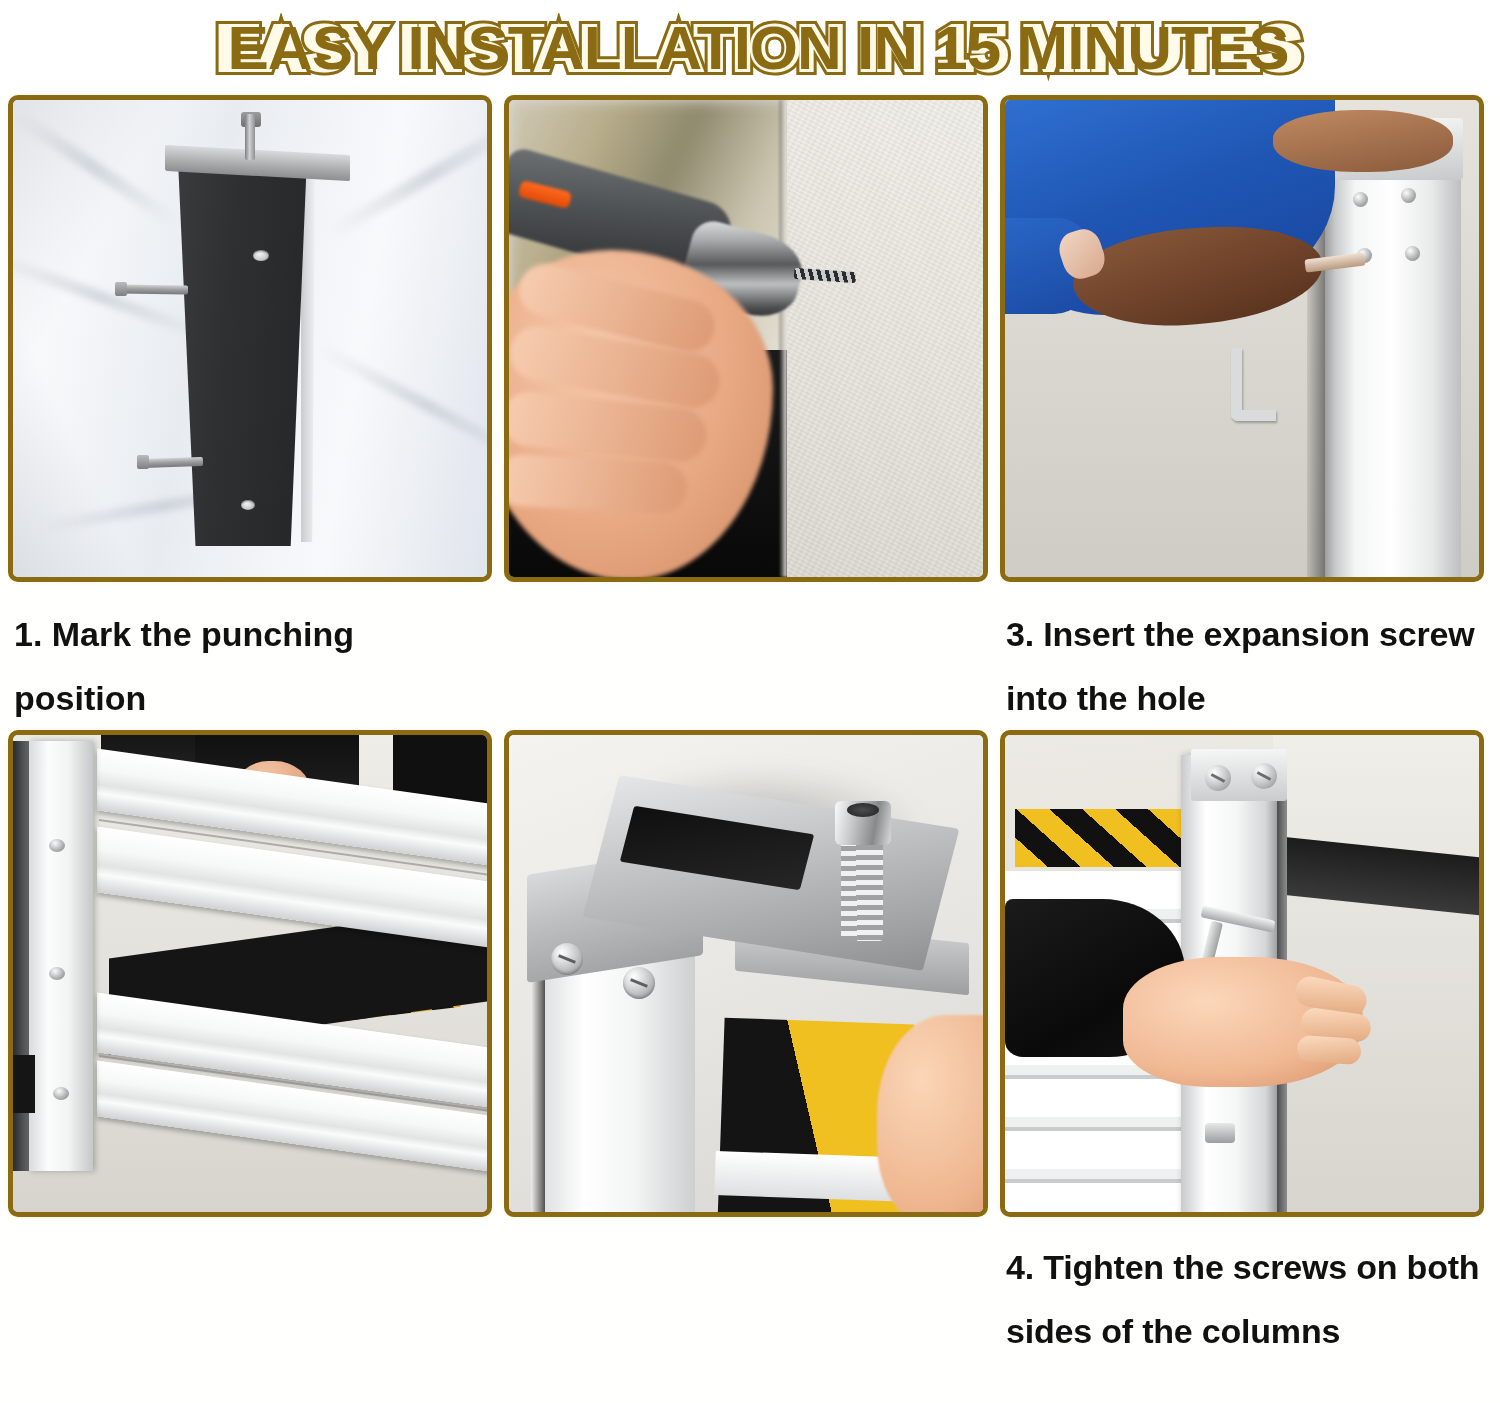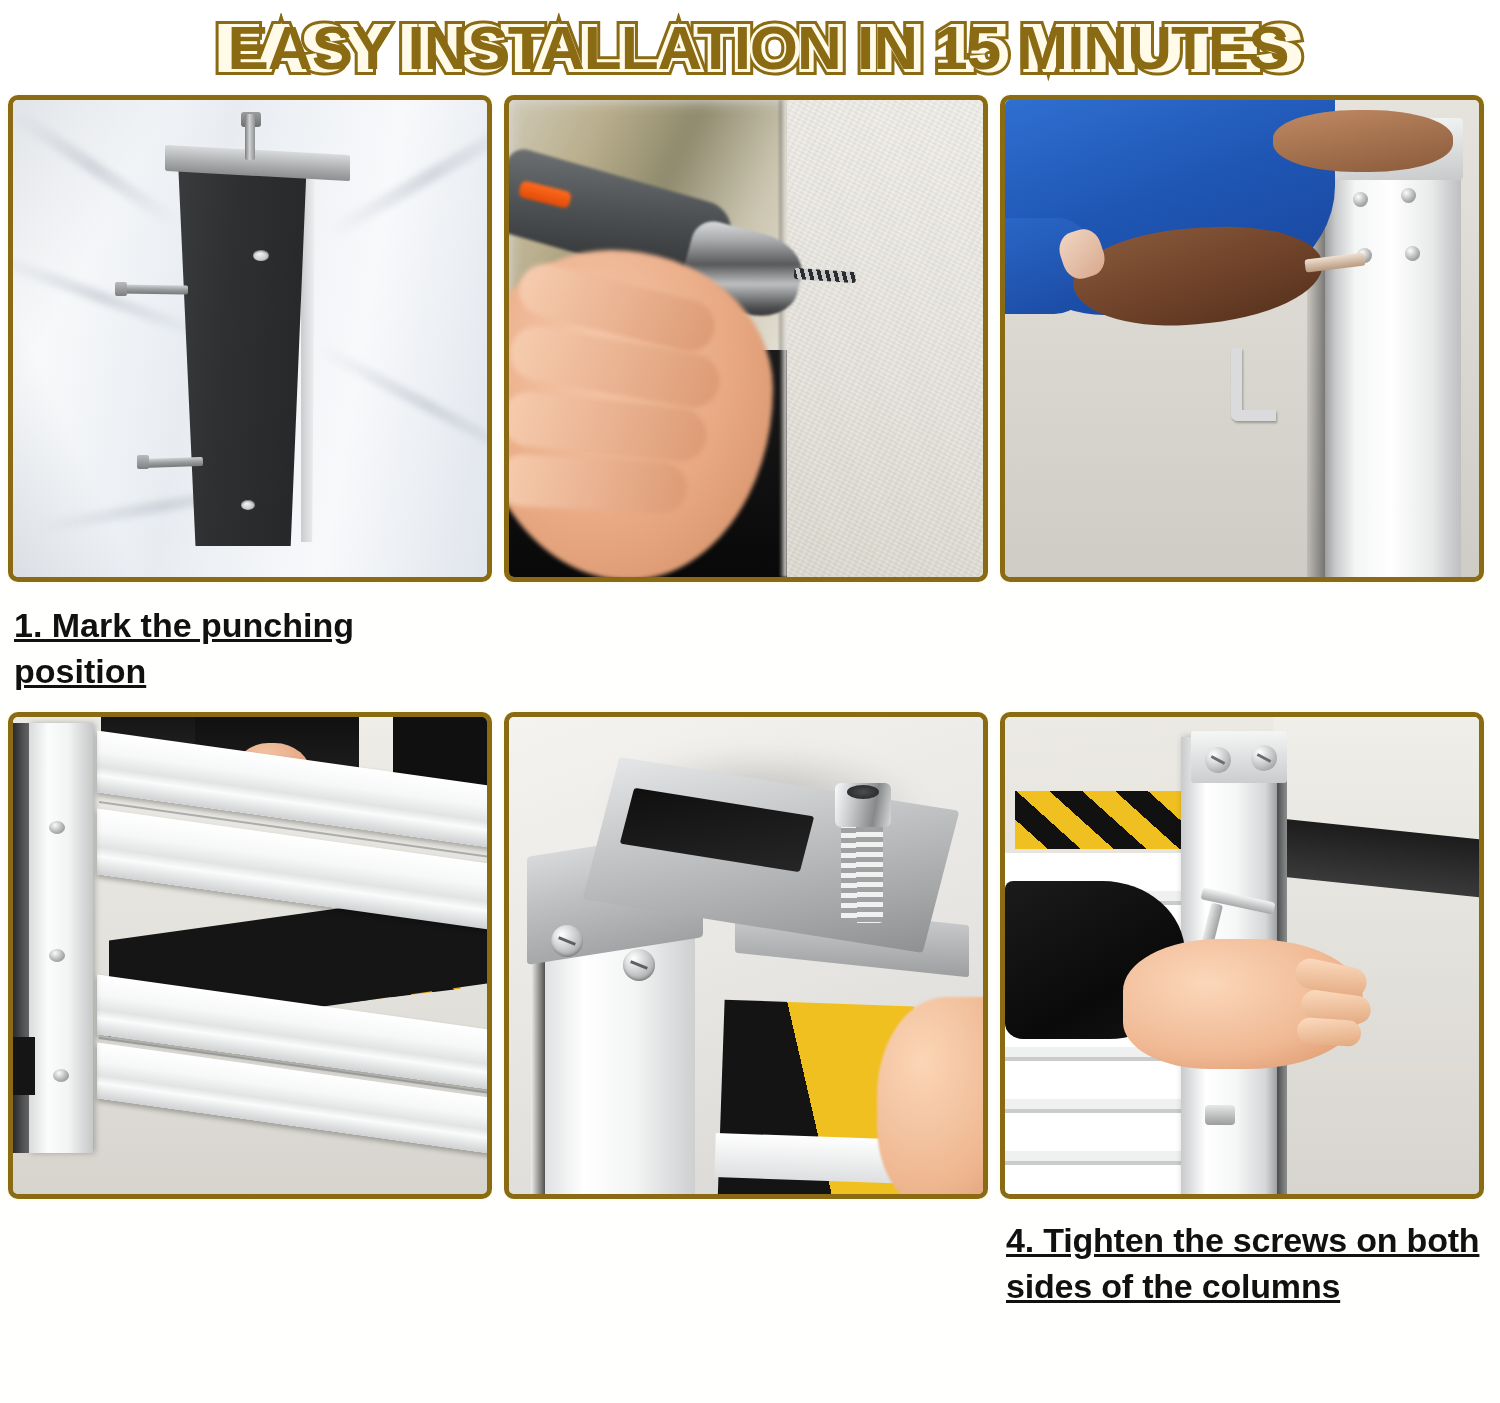--- a/index.html
+++ b/index.html
@@ -94,27 +94,26 @@
   .photo {
     position: absolute;
     inset: 0;
     overflow: hidden;
   }
 
   .caption {
     font-family: "Liberation Sans", sans-serif;
     font-weight: bold;
     font-size: 34px;
-    line-height: 46px;
+    line-height: 64px;
     color: #111111;
     padding: 20px 4px 0 6px;
     letter-spacing: -0.2px;
     min-height: 130px;
     box-sizing: border-box;
-    text-decoration: underline;
   }
   .caption.narrow {
     font-family: "Liberation Sans Narrow", "Liberation Sans", sans-serif;
     letter-spacing: 0px;
   }
   .row2 .caption { padding-top: 18px; }
 
   
   .p1-bg {
     position: absolute; inset: 0;
@@ -673,20 +672,21 @@
         <div class="p3-screw" style="left:400px;top:146px;"></div>
         <div class="p3-blue"></div>
         <div class="p3-blue2"></div>
         <div class="p3-hand2"></div>
         <div class="p3-arm"></div>
         <div class="p3-cuff"></div>
         <div class="p3-tool"></div>
         <div class="p3-allen"></div>
       </div>
     </div>
+    <div class="caption">3. Insert the expansion screw into the hole</div>
   </div>
 
   <div class="cell row2">
     <div class="photo-frame">
       <div class="photo">
         <div class="p4-bg"></div>
         <div class="p4-darktop"></div>
         <div class="p4-person"></div>
         <div class="p4-skin"></div>
         <div class="p4-wall"></div>

